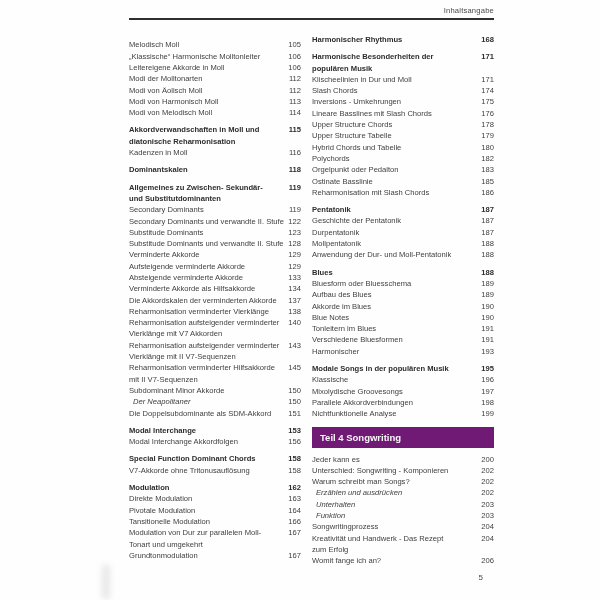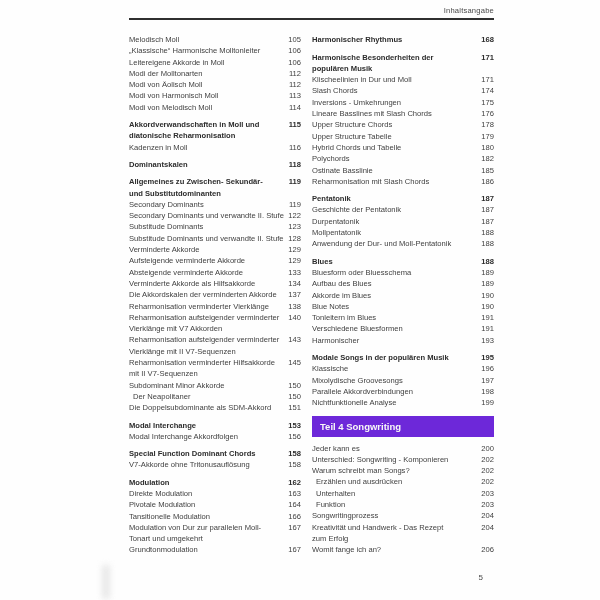--- a/index.html
+++ b/index.html
@@ -13,21 +13,21 @@
   .rule{height:2px;background:#2f2f2f;}
   .cols{display:flex;margin-top:14px;align-items:center;}
   .col-left{width:172px;margin-right:11px;flex:0 0 auto;}
   .col-right{width:182px;flex:0 0 auto;}
   .group{margin-top:6px;}
   .col-left > .group:first-child, .col-right > .group:first-child{margin-top:0;}
   .row{display:flex;justify-content:space-between;font-size:7.6px;line-height:11.3px;white-space:nowrap;color:#3e3e3e;}
   .row .t{flex:0 1 auto;}
   .row .n{flex:0 0 auto;margin-left:4px;text-align:right;}
   .heading{font-weight:bold;color:#2d2d2d;}
-  .indent .t{padding-left:4px;}
+  .indent .t{padding-left:4px;font-style:italic;}
   .part-banner{margin:7px 0 5px 0;background:#171717;color:#f8f8f8;font-weight:bold;
     font-size:9.5px;line-height:11px;padding:5px 0 5px 8px;}
   .pagenum{position:absolute;top:573px;left:453px;width:30px;text-align:right;font-size:8px;color:#4a4a4a;}
   .smudge{position:absolute;left:102px;top:565px;width:8px;height:34px;background:#e0e0e0;filter:blur(3px);opacity:.75;}
 </style>
 </head>
 <body>
 
 <div class="sheet">
   <div class="content">
@@ -257,20 +257,24 @@
             </div>
             <div class="row">
               <div class="t">Hybrid Chords und Tabelle</div>
               <div class="n">180</div>
             </div>
             <div class="row">
               <div class="t">Polychords</div>
               <div class="n">182</div>
             </div>
             <div class="row">
+              <div class="t">Orgelpunkt oder Pedalton</div>
+              <div class="n">183</div>
+            </div>
+            <div class="row">
               <div class="t">Ostinate Basslinie</div>
               <div class="n">185</div>
             </div>
             <div class="row">
               <div class="t">Reharmonisation mit Slash Chords</div>
               <div class="n">186</div>
             </div>
           </div>
           <div class="group">
             <div class="row heading">
@@ -343,21 +347,21 @@
             </div>
             <div class="row">
               <div class="t">Parallele Akkordverbindungen</div>
               <div class="n">198</div>
             </div>
             <div class="row">
               <div class="t">Nichtfunktionelle Analyse</div>
               <div class="n">199</div>
             </div>
           </div>
-          <div class="part-banner" style="background: #6d28d9; color: rgb(248, 248, 248);">Teil 4 Songwriting</div>
+          <div class="part-banner" style="background: #701a75; color: rgb(248, 248, 248);">Teil 4 Songwriting</div>
           <div class="group">
             <div class="row">
               <div class="t">Jeder kann es</div>
               <div class="n">200</div>
             </div>
             <div class="row">
               <div class="t">Unterschied: Songwriting - Komponieren</div>
               <div class="n">202</div>
             </div>
             <div class="row">

